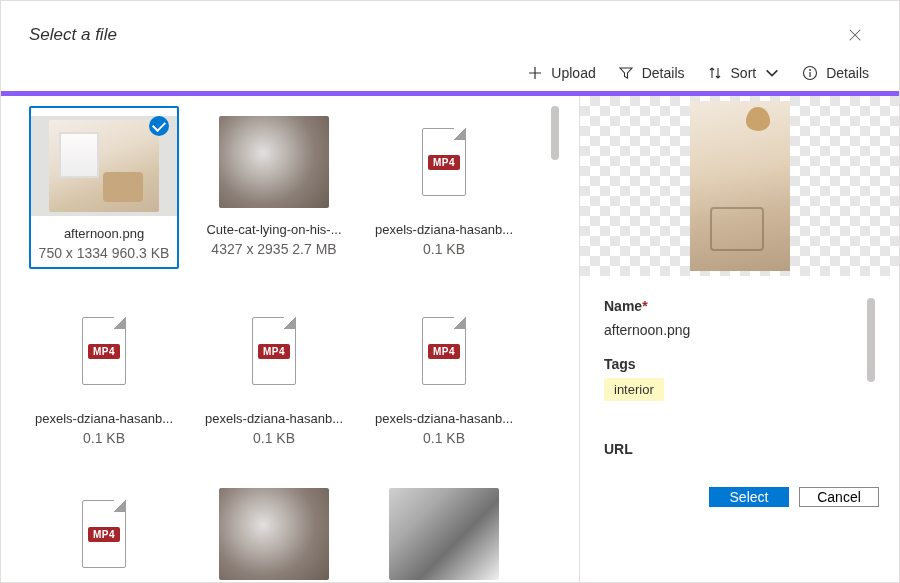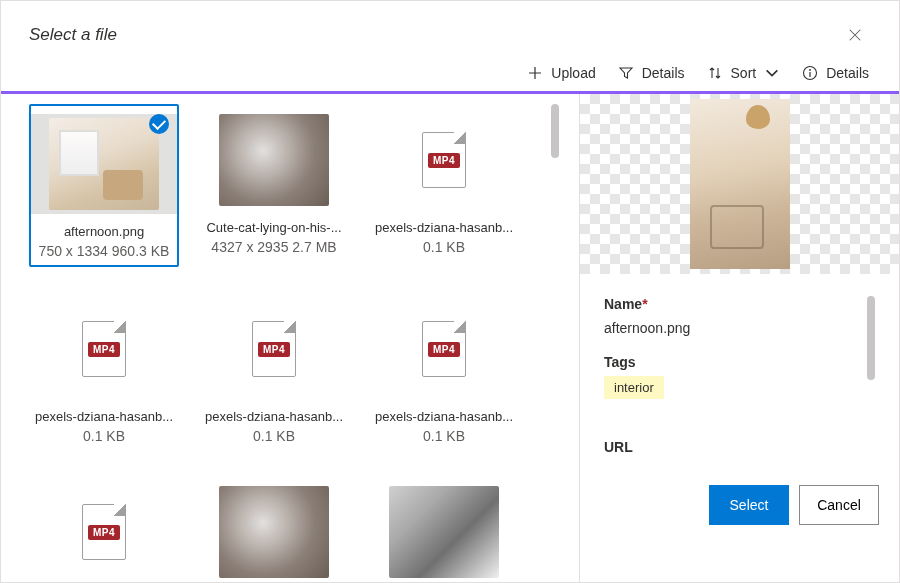--- a/index.html
+++ b/index.html
@@ -1,42 +1,42 @@
 <!DOCTYPE html>
 <html><head>
 <meta charset="utf-8">
 <style>
   * { box-sizing: border-box; margin: 0; padding: 0; }
   body { font-family: "Segoe UI", -apple-system, sans-serif; background: #fff; color: #323130; width: 900px; height: 583px; overflow: hidden; }
   .dialog { width: 100%; height: 100%; display: flex; flex-direction: column; border: 1px solid #e1dfdd;}
   .header { display: flex; justify-content: space-between; align-items: center; padding: 18px 28px 8px 28px; font-style: italic; }
   .header-title { font-size: 17px; font-weight: 400; color: #323130; }
   .close-btn { width: 32px; height: 32px; display:flex; align-items:center; justify-content:center; cursor:pointer; color:#605e5c; }
-  .toolbar { display: flex; justify-content: flex-end; gap: 22px; padding: 6px 30px 10px 30px; border-bottom: 3px solid #8b5cf6; align-items:center;}
+  .toolbar { display: flex; justify-content: flex-end; gap: 22px; padding: 6px 30px 10px 30px; border-bottom: 5px solid #8b5cf6; align-items:center;}
   .tool { display: inline-flex; align-items:center; gap:8px; font-size:14px; color:#323130; cursor:pointer; }
   .tool svg { width:16px; height:16px; }
   .content { flex:1; display:flex; overflow:hidden; }
   .grid-wrap { flex:1; overflow-y:auto; padding: 10px 18px 0 28px; position:relative; display:flex; }
   .grid { display:grid; grid-template-columns: repeat(3, 150px); gap: 26px 20px; align-content:start; flex:1;}
   .scroll-stub { width:8px; background:#c8c6c4; border-radius:4px; height:54px; margin-top:0px; margin-right:2px;}
   .item { width:150px; display:flex; flex-direction:column; align-items:center; cursor:pointer; position:relative;}
   .item.selected { border:2px solid #0078d4; border-radius:2px; }
   .thumb-box { width:130px; height:100px; display:flex; align-items:center; justify-content:center; margin:6px 0 4px 0;}
   .item.selected .thumb-box { background:#e1e1df; width:146px; height:100px; margin-top:8px;}
   .check { position:absolute; top:8px; right:8px; width:20px; height:20px; background:#0078d4; border-radius:50%; display:flex; align-items:center; justify-content:center;}
   .check::after { content:''; width:6px; height:10px; border:solid #fff; border-width:0 2px 2px 0; transform: rotate(45deg); margin-top:-2px;}
   .fname { font-size:13px; text-align:center; max-width:150px; white-space:nowrap; overflow:hidden; text-overflow:ellipsis; padding:0 4px; margin-top:6px;}
   .fmeta { font-size:14px; color:#605e5c; margin-top:4px; margin-bottom:6px;}
   .thumb-img { width:110px; height:92px; border-radius:2px; }
   .room { background: linear-gradient(160deg,#f4ede6 0%, #e8dccc 40%, #d6c4a8 70%, #c9b69a 100%); position:relative;}
   .room::before{content:''; position:absolute; left:10px; top:12px; width:36px; height:42px; background: linear-gradient(#fdfafa,#eee); border:2px solid #ddd;}
   .room::after{content:''; position:absolute; right:16px; bottom:10px; width:40px; height:30px; background:#c7a77e; border-radius:4px;}
   .cat1 { background: radial-gradient(circle at 40% 40%, #e2e0df 0%, #b8b0aa 30%, #8a7e76 60%, #6b5e55 100%);}
   .cat2 { background: linear-gradient(135deg,#d0d0d0 0%, #a9a9a9 30%, #707070 60%, #f0f0f0 100%);}
-  .file-icon { width:44px; height:56px; border:1px solid #a19f9d; background:#fff; border-radius:2px; position:relative; display:flex; align-items:center; justify-content:center;}
+  .file-icon { width:44px; height:68px; border:1px solid #a19f9d; background:#fff; border-radius:2px; position:relative; display:flex; align-items:center; justify-content:center;}
   .file-icon::before { content:''; position:absolute; top:-1px; right:-1px; width:12px; height:12px; background:linear-gradient(135deg,#fff 49%, #a19f9d 50%);}
   .mp4-badge { background:#a4262c; color:#fff; font-size:10px; font-weight:700; letter-spacing:0.5px; padding:2px 5px; border-radius:2px;}
   .preview-pane { width:320px; border-left:1px solid #e1dfdd; display:flex; flex-direction:column; overflow:hidden;}
   .preview-img-wrap { height:180px; display:flex; align-items:center; justify-content:center;
     background-image:
       linear-gradient(45deg,#e6e6e6 25%,transparent 25%),
       linear-gradient(-45deg,#e6e6e6 25%,transparent 25%),
       linear-gradient(45deg,transparent 75%,#e6e6e6 75%),
       linear-gradient(-45deg,transparent 75%,#e6e6e6 75%);
     background-size:20px 20px;
@@ -46,21 +46,21 @@
   .preview-img::before{content:''; position:absolute; top:6px; right:20px; width:24px; height:24px; background:#c9a36a; border-radius:50% 50% 50% 50% / 60% 60% 40% 40%;}
   .preview-img::after{content:''; position:absolute; bottom:20px; left:20px; width:50px; height:40px; border:2px solid rgba(120,100,80,0.5); border-radius:4px;}
   .meta { padding: 18px 24px; display:flex; gap:12px; }
   .meta-fields{flex:1;}
   .meta-scroll-stub{width:8px; height:84px; background:#c8c6c4; border-radius:4px; margin-top:4px;}
   .field-label { font-size:14px; font-weight:600; margin-top:4px;}
   .req { color:#a4262c; }
   .field-val { font-size:14px; color:#323130; margin:8px 0 18px 0;}
   .tag-chip { display:inline-block; background:#fef9c3; padding:4px 10px; font-size:13px; margin-top:6px; margin-bottom:14px;}
   .footer { display:flex; justify-content:flex-end; gap:10px; padding:12px 20px; }
-  .btn { min-width:80px; height:40px; font-size:14px; border:1px solid #8a8886; background:#fff; cursor:pointer; display:inline-flex; align-items:center; justify-content:center;}
+  .btn { min-width:80px; height:20px; font-size:14px; border:1px solid #8a8886; background:#fff; cursor:pointer; display:inline-flex; align-items:center; justify-content:center;}
   .btn.primary { background:#0078d4; color:#fff; border-color:#0078d4;}
 </style>
 </head>
 <body>
 
 <div class="dialog">
 
   <div class="header">
     <div class="header-title">Select a file</div>
     <div class="close-btn">

